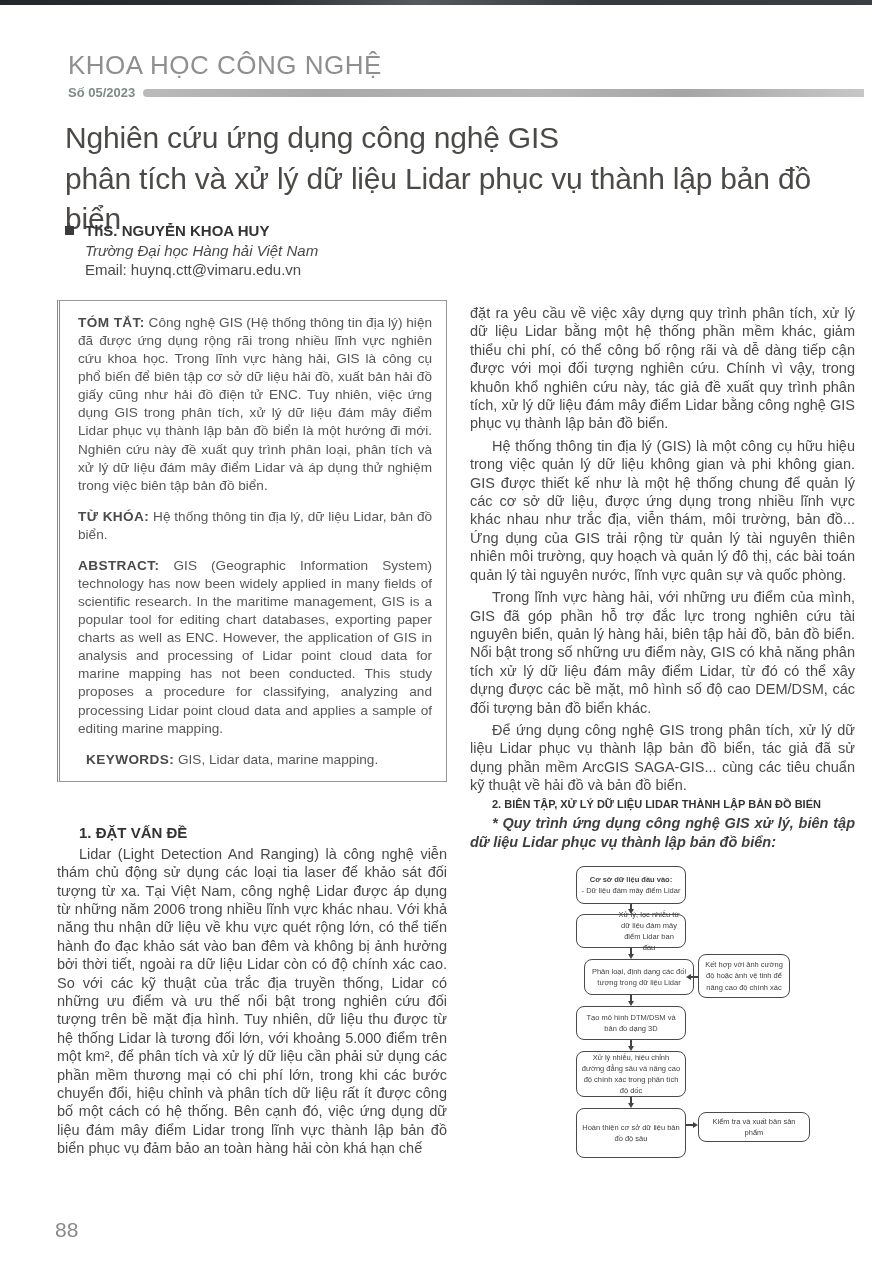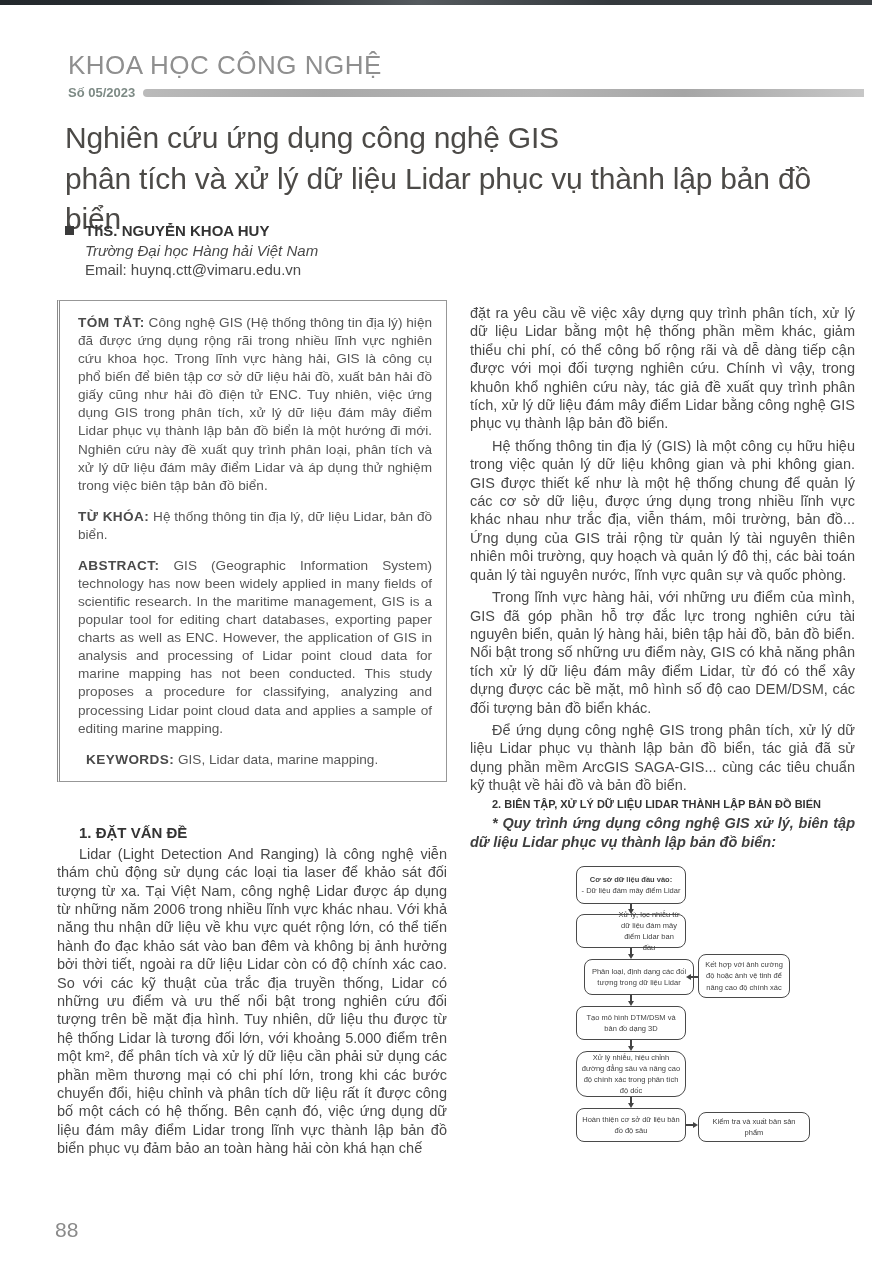--- a/index.html
+++ b/index.html
@@ -162,28 +162,28 @@
           <i class="head-down"></i>
         </div>
 
       <div class="fbox" style="left:0;top:140px;width:110px;height:34px;">Tạo mô hình DTM/DSM và bản đồ dạng 3D</div>
 
       <div class="arr-v" style="left:51px;top:174px;">
           <i class="stem-v" style="height:6px;"></i>
           <i class="head-down"></i>
         </div>
 
-      <div class="fbox" style="left:0;top:185px;width:110px;height:46px;border-radius:11px;">Xử lý nhiễu, hiệu chỉnh đường đẳng sâu và nâng cao độ chính xác trong phân tích độ dốc</div>
+      <div class="fbox" style="left:0;top:185px;width:110px;height:46px;">Xử lý nhiễu, hiệu chỉnh đường đẳng sâu và nâng cao độ chính xác trong phân tích độ dốc</div>
 
       <div class="arr-v" style="left:51px;top:231px;">
           <i class="stem-v" style="height:6px;"></i>
           <i class="head-down"></i>
         </div>
 
-      <div class="fbox" style="left:0;top:242px;width:110px;height:34px;">Hoàn thiện cơ sở dữ liệu bản đồ độ sâu</div>
+      <div class="fbox" style="left:0;top:242px;width:110px;height:50px;">Hoàn thiện cơ sở dữ liệu bản đồ độ sâu</div>
 
       <div class="arr-h" style="left:110px;top:255px;">
           <i class="stem-h" style="width:7px;"></i>
           <i class="head-right"></i>
         </div>
       <div class="fbox" style="left:122px;top:246px;width:112px;height:30px;">Kiểm tra và xuất bản sản phẩm</div>
     </div>
 
   </div>
 

